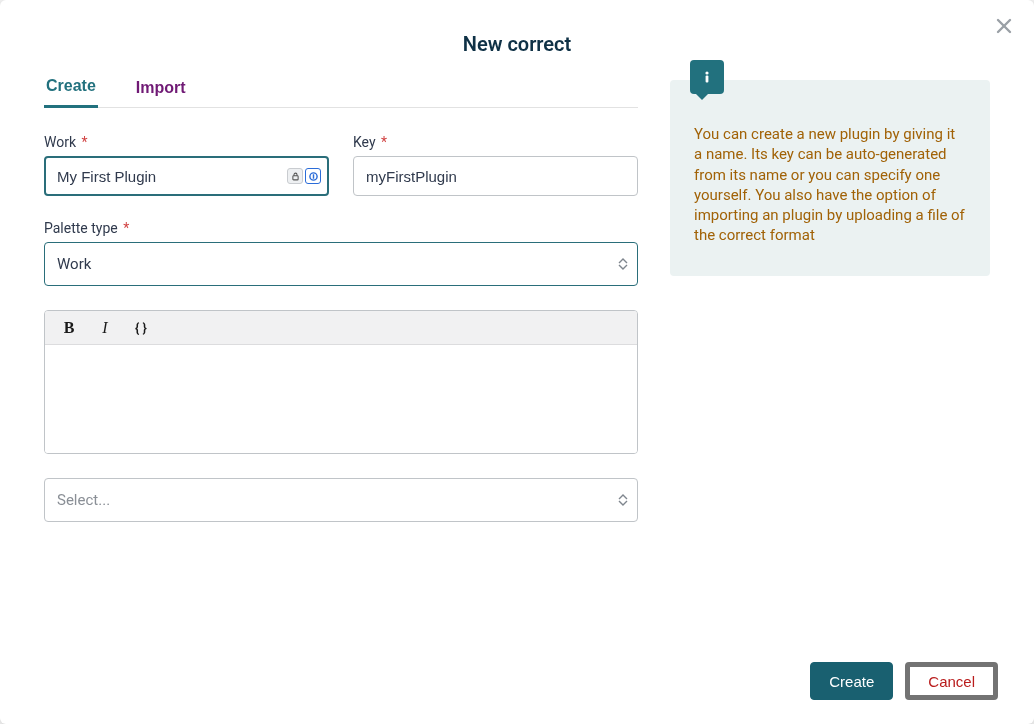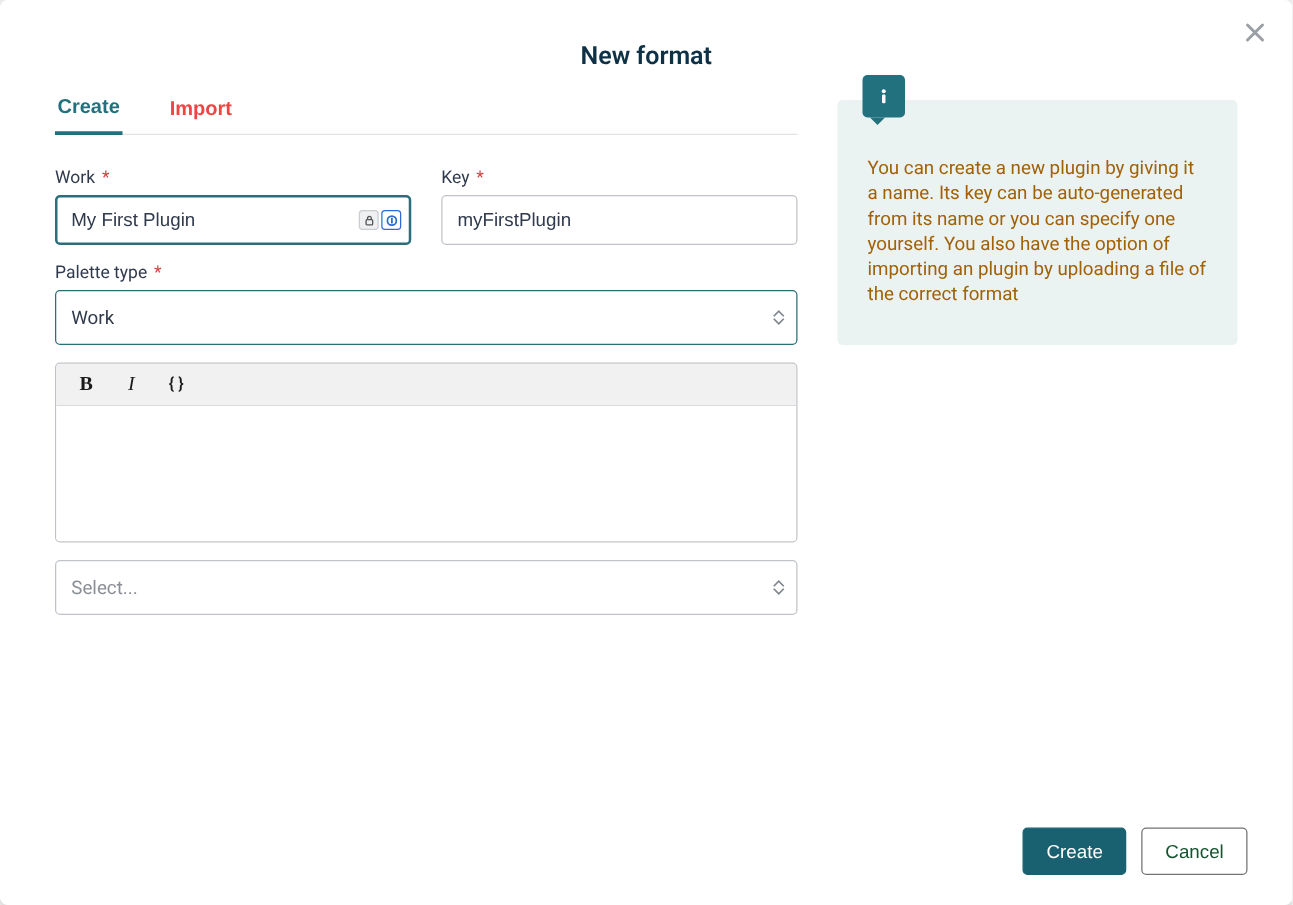--- a/index.html
+++ b/index.html
@@ -56,21 +56,21 @@
     gap: 36px;
     border-bottom: 1px solid #e2e2e2;
   }
   .tab {
     padding: 8px 2px 10px 2px;
     font-size: 16px;
     font-weight: 600;
     cursor: pointer;
     background: none;
     border: none;
-    color: #ef4444;
+    color: #701a75;
     position: relative;
     top: 1px;
   }
   .tab.active {
     color: #22717e;
     border-bottom: 3px solid #22717e;
   }
   .form-row {
     display: flex;
     gap: 24px;
@@ -112,21 +112,21 @@
   }
   .badge-circle {
     width: 16px; height: 16px;
     border-radius: 3px;
     background: #eef0f2;
     display:flex;align-items:center;justify-content:center;
     border:1px solid #c9ccd0;
   }
   .badge-circle.blue { border-color:#2b6cd8; color:#2b6cd8; font-size:9px; font-weight:700; background:#fff;}
   .badge-circle svg { width:9px;height:9px; }
-  .form-block { margin-top: 14px; }
+  .form-block { margin-top: 24px; }
   .select-wrap {
     position: relative;
     width: 100%;
   }
   .select-box {
     width: 100%;
     height: 44px;
     padding: 8px 36px 8px 12px;
     border: 1px solid #2a6e7a;
     border-radius: 4px;
@@ -225,37 +225,37 @@
     cursor:pointer;
     display:flex;align-items:center;justify-content:center;
   }
   .btn-primary {
     background:#196070;
     border:1px solid #196070;
     color:#fff;
   }
   .btn-secondary {
     background:#fff;
-    border:1px solid #737373;
-    color:#14532d;
+    border:5px solid #737373;
+    color:#b91c1c;
   }
 </style>
 </head>
 <body>
 
 <div class="modal">
 
   <div class="close-icon">
     <svg viewBox="0 0 16 16" fill="none" stroke="currentColor" stroke-width="2.4" stroke-linecap="round">
       <line x1="2" y1="2" x2="14" y2="14"></line>
       <line x1="14" y1="2" x2="2" y2="14"></line>
     </svg>
   </div>
 
-  <h1 class="modal-title">New format</h1>
+  <h1 class="modal-title">New correct</h1>
 
   <div class="content-area">
     <div class="left-col">
 
       <div class="tabs">
         <button class="tab active">Create</button>
         <button class="tab">Import</button>
       </div>
 
       <div class="form-row">

